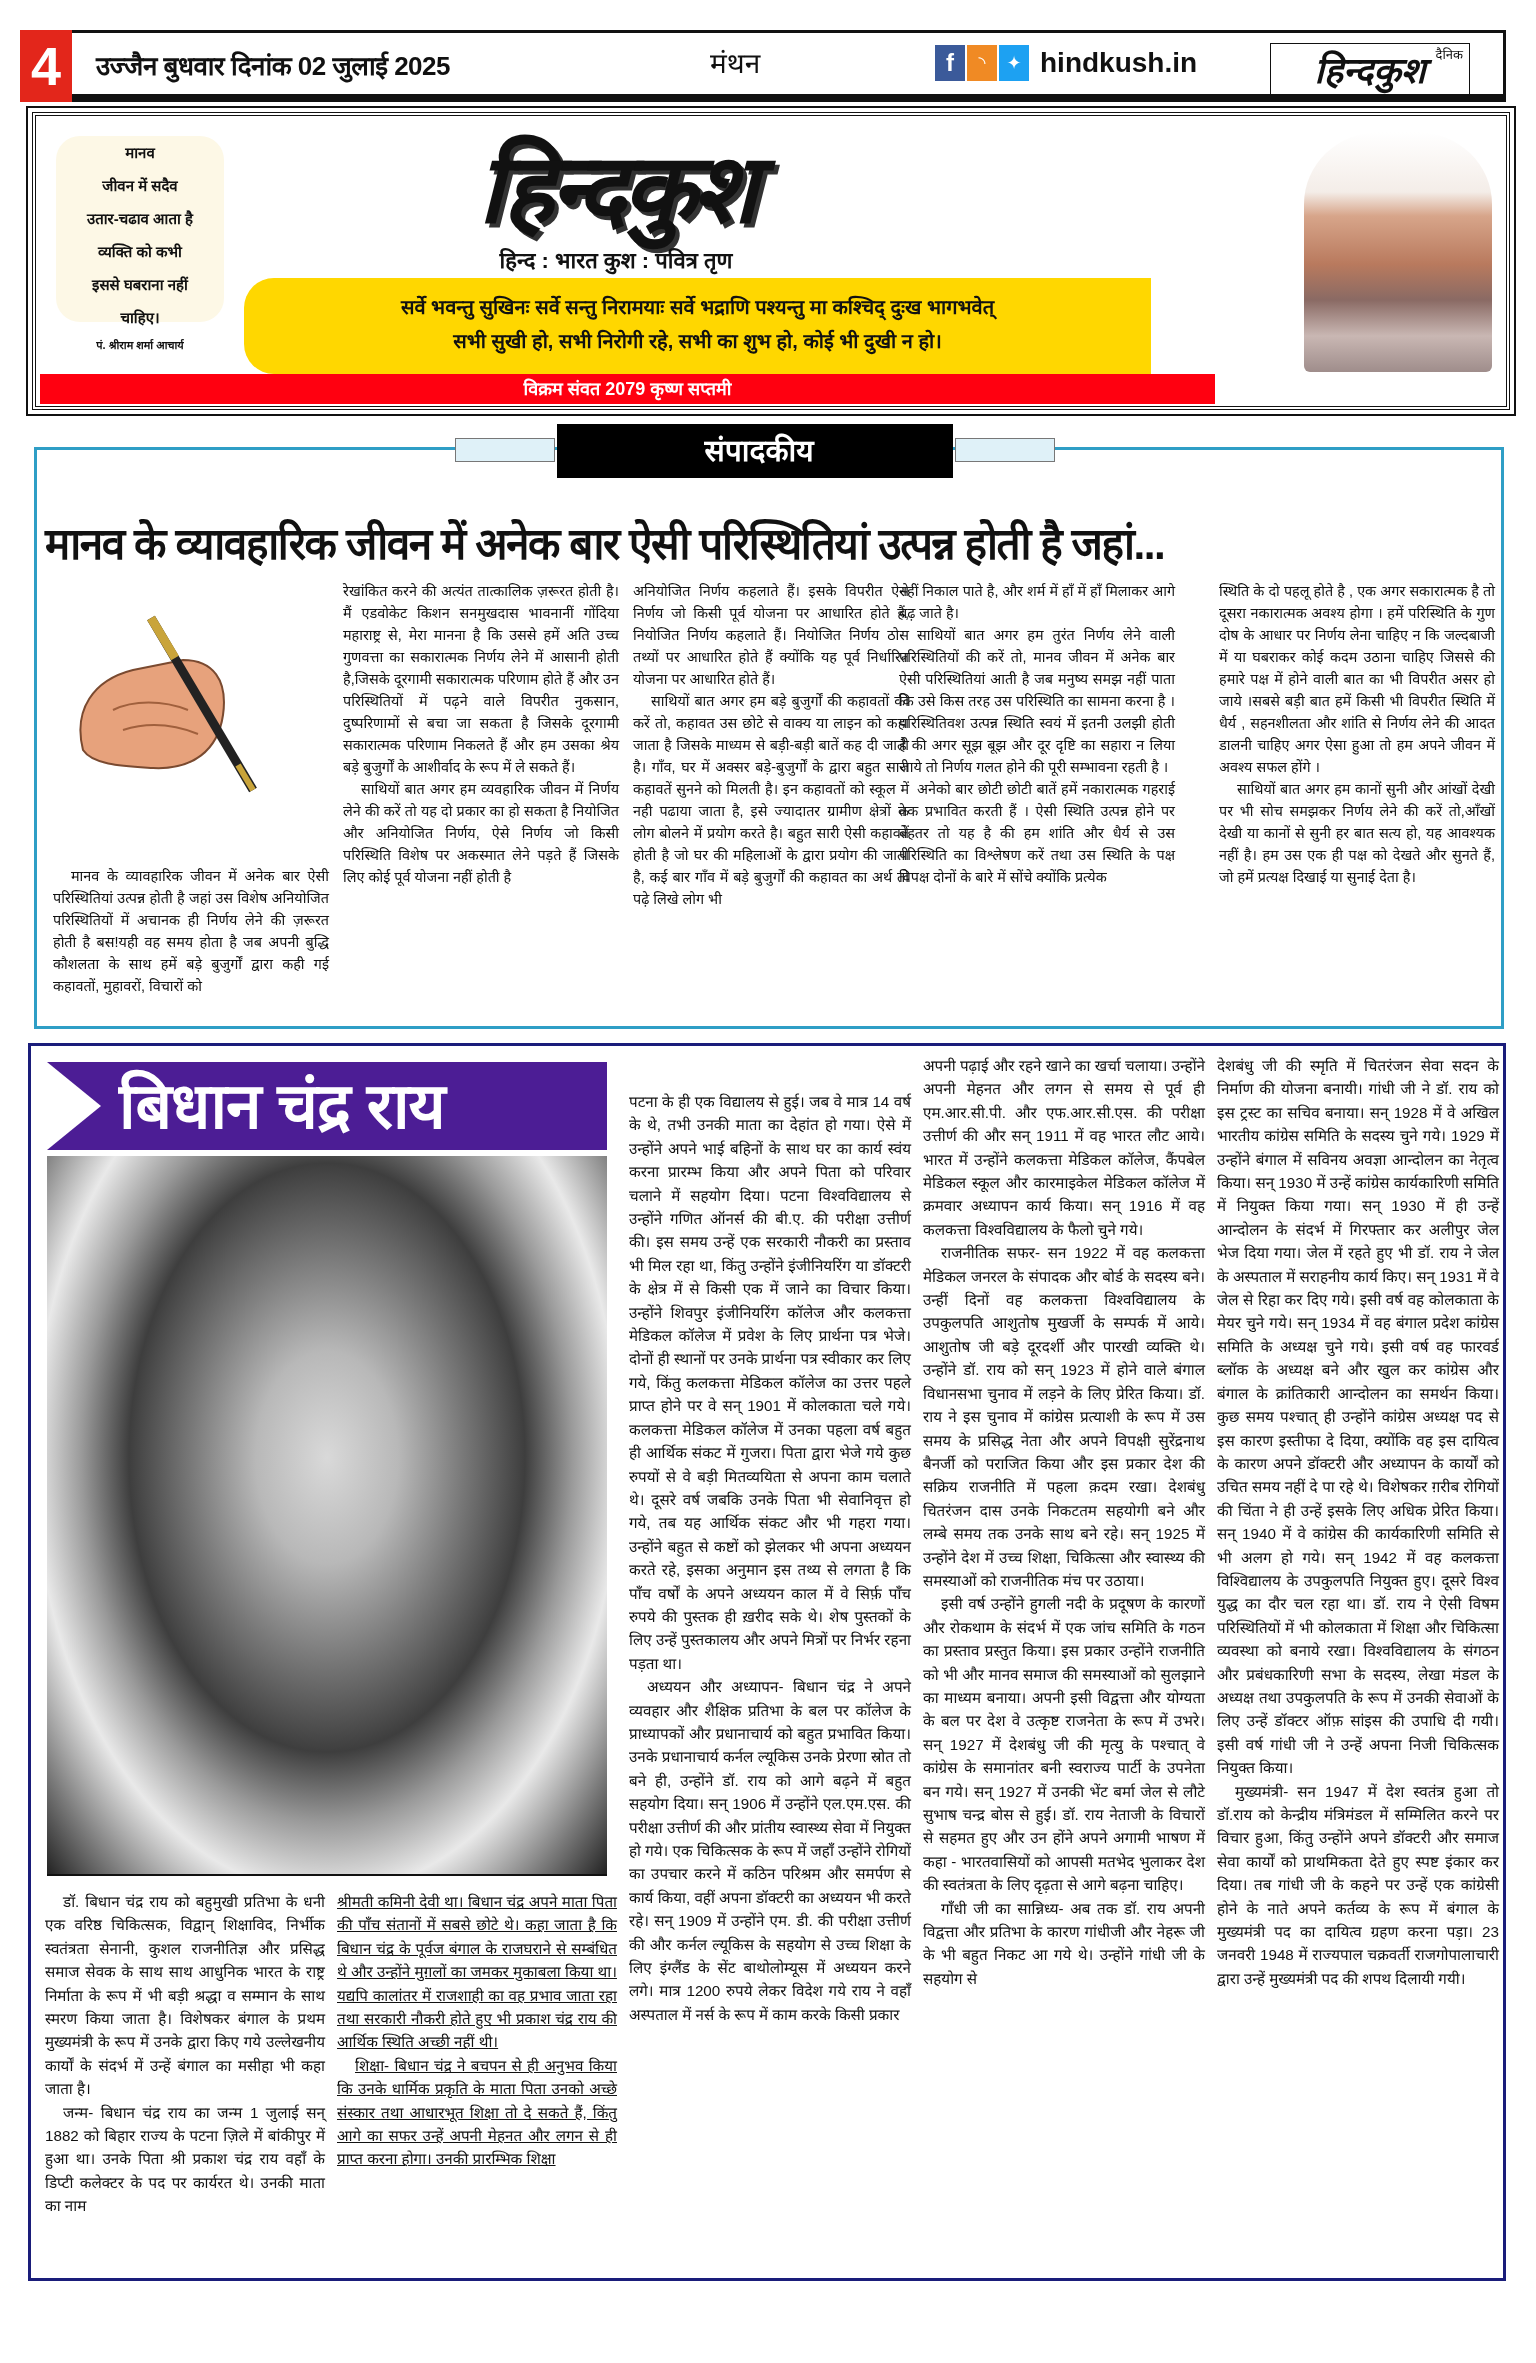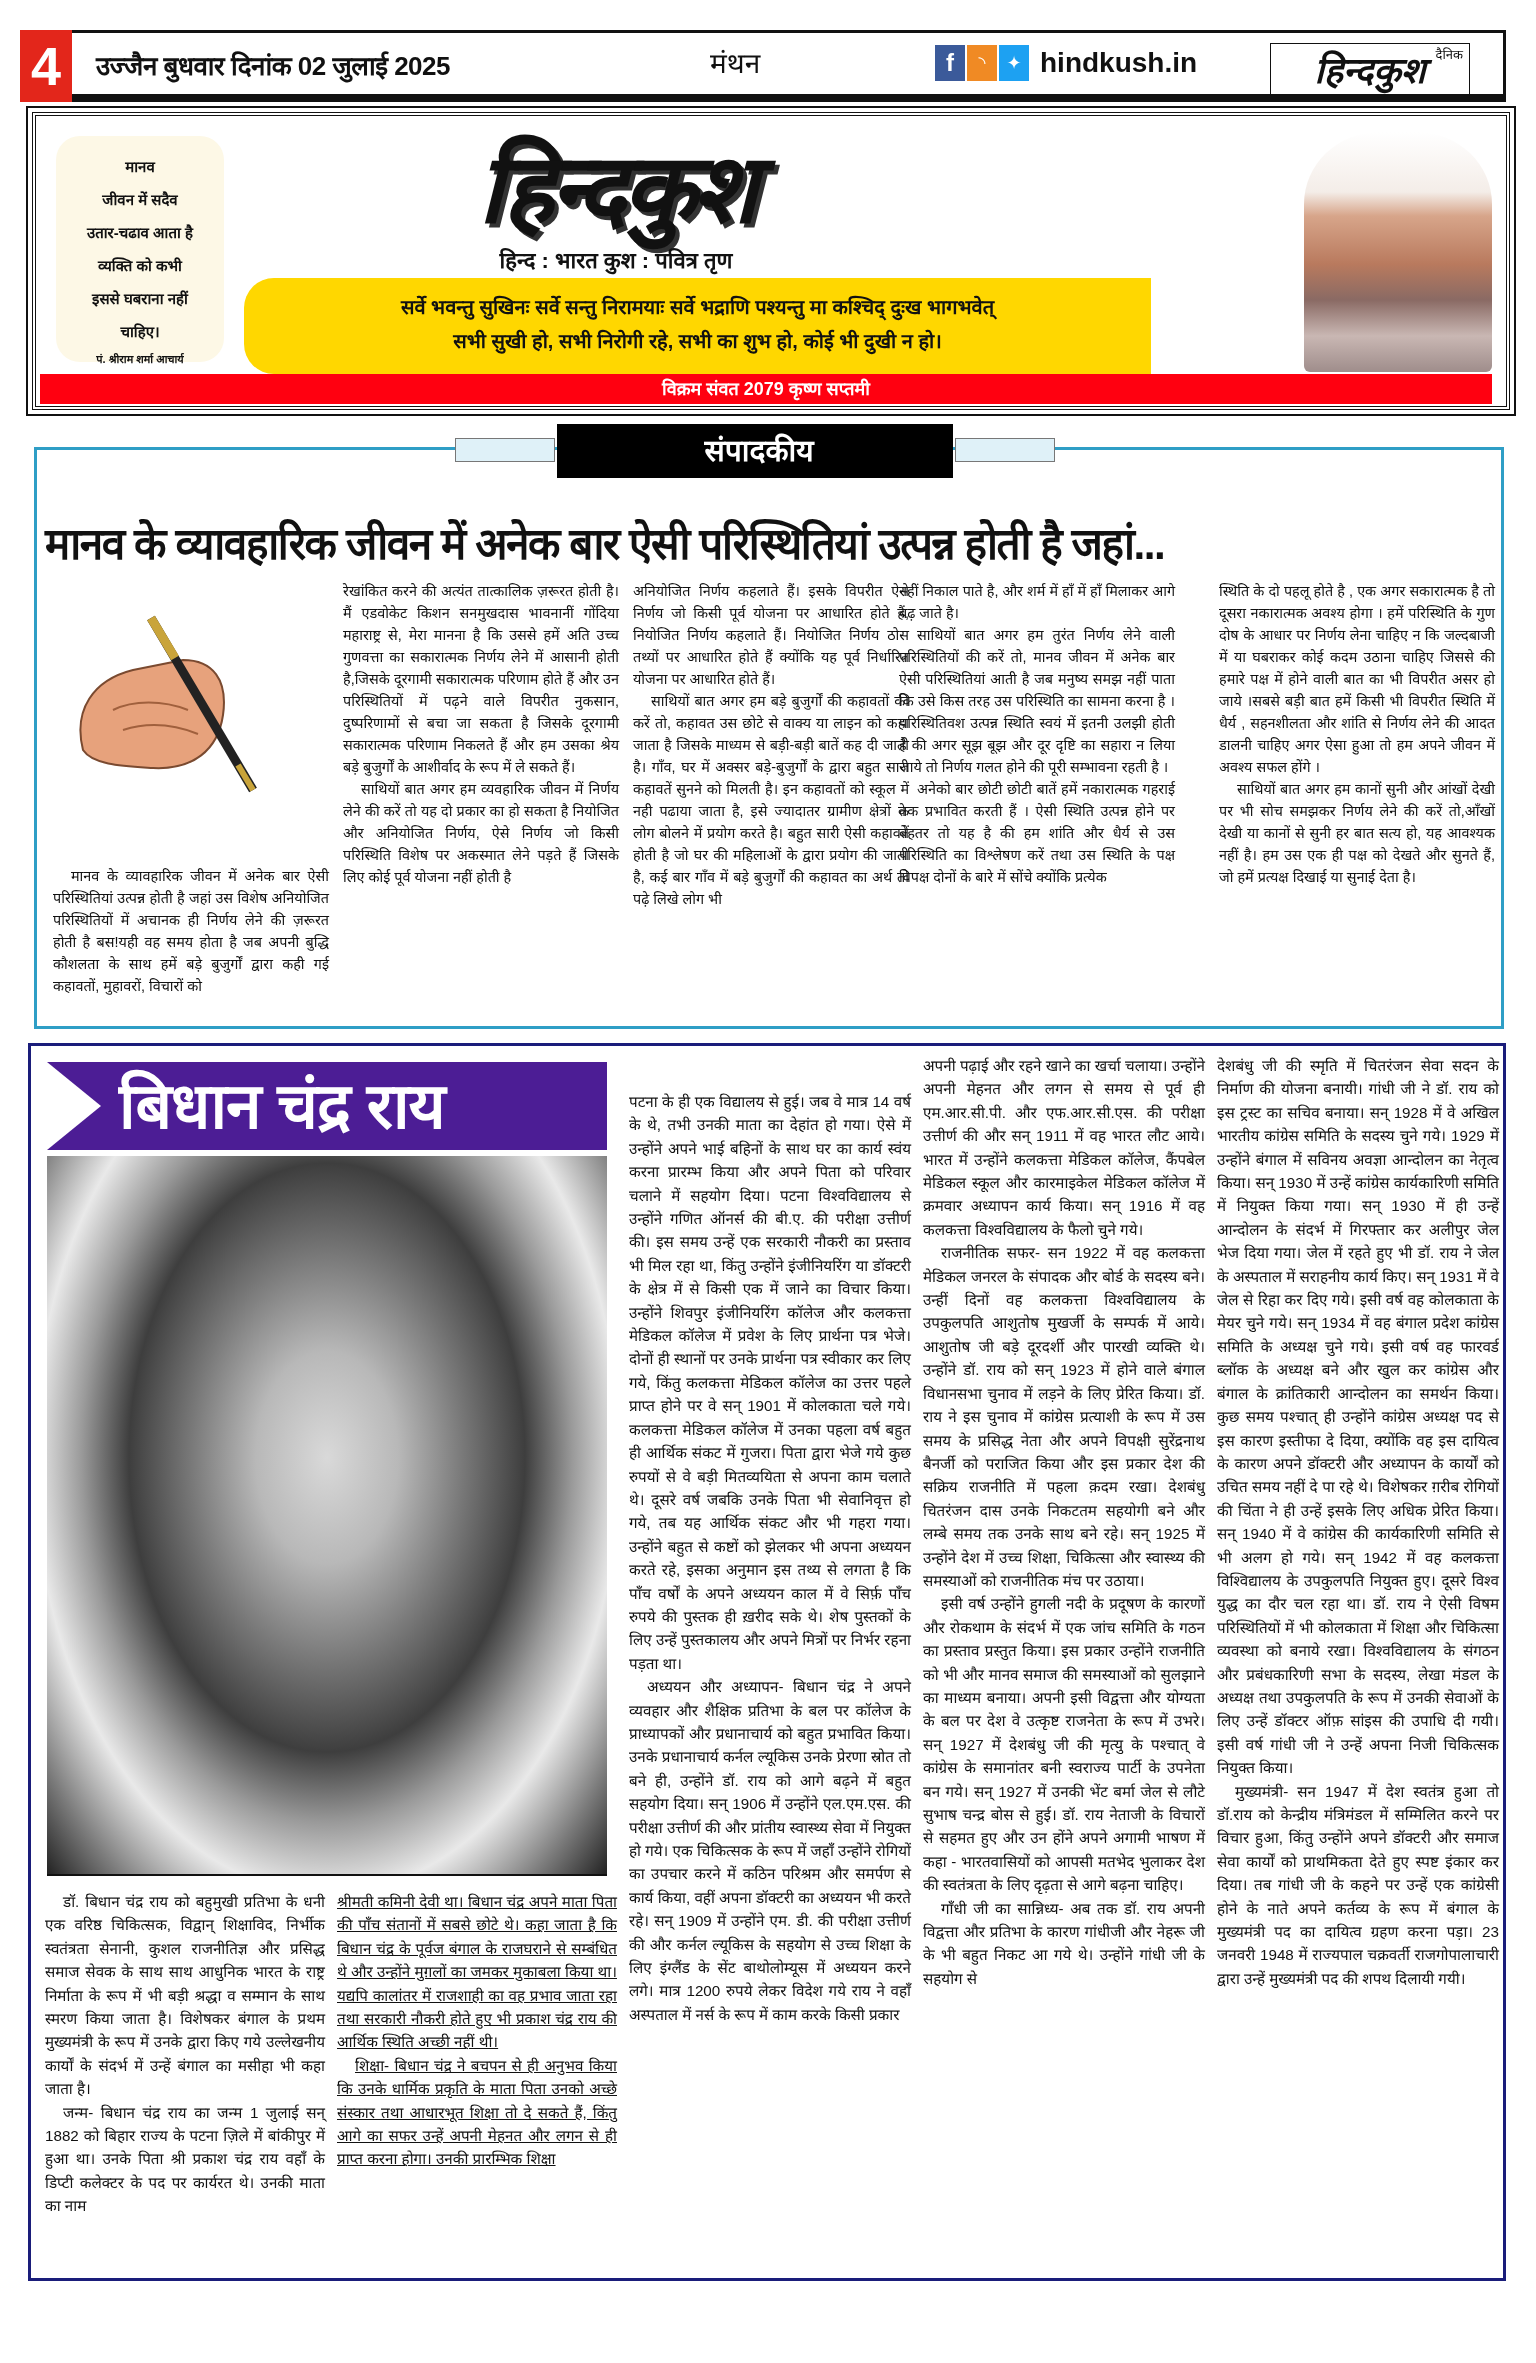--- a/index.html
+++ b/index.html
@@ -15,28 +15,28 @@
   .fb { background: #3b5a9a; }
   .rss { background: #f08a24; font-size: 18px !important; }
   .tw { background: #1da1f2; font-size: 18px !important; }
   .site { position: absolute; left: 1020px; top: 14px; font-size: 28px; font-weight: bold; }
   .mini-logo { position: absolute; left: 1250px; top: 10px; width: 200px; height: 52px; border: 1.5px solid #111; display: flex; align-items: center; justify-content: center; }
   .mini-logo .brand { font-size: 36px; font-weight: bold; font-style: italic; font-family: "DejaVu Serif", serif; }
   .mini-logo .daily { position: absolute; right: 6px; top: 1px; font-size: 13px; }
 
   
   .masthead { position: absolute; left: 32px; top: 112px; width: 1478px; height: 298px; border: 4px double #111; outline: 2px solid #111; outline-offset: 4px; }
-  .quote-card { position: absolute; left: 20px; top: 20px; width: 168px; height: 226px; background: #fdf8e6; border-radius: 24px; text-align: center; padding-top: 14px; }
+  .quote-card { position: absolute; left: 20px; top: 20px; width: 168px; height: 186px; background: #fdf8e6; border-radius: 24px; text-align: center; }
   .quote-card p { font-size: 15px; font-weight: bold; line-height: 33px; }
   .quote-card .author { font-size: 11px; line-height: 18px; margin-top: 2px; }
   .logo-big { position: absolute; left: 380px; top: 18px; width: 400px; text-align: center; font-size: 96px; font-weight: bold; font-style: italic; font-family: "DejaVu Serif", serif; letter-spacing: -4px; line-height: 110px; text-shadow: 4px 4px 0 #333; }
   .logo-meaning { position: absolute; left: 380px; top: 128px; width: 400px; text-align: center; font-size: 22px; font-weight: bold; }
   .yellow-band { position: absolute; left: 208px; top: 162px; width: 907px; height: 96px; background: #ffd700; border-radius: 30px 0 0 30px; text-align: center; padding-top: 12px; }
   .yellow-band p { font-size: 20px; font-weight: bold; line-height: 34px; }
-  .red-band { position: absolute; left: 4px; top: 258px; width: 1452px; height: 30px; background: #ff0010; color: #fff; text-align: center; font-size: 18px; font-weight: bold; line-height: 30px; }
+  .red-band { position: absolute; left: 4px; top: 258px; width: 1175px; height: 30px; background: #ff0010; color: #fff; text-align: center; font-size: 18px; font-weight: bold; line-height: 30px; }
   .portrait { position: absolute; left: 1268px; top: 16px; width: 188px; height: 240px; background: linear-gradient(180deg,#fff 0%,#f4ede8 25%,#d7a58a 35%,#b97a5e 55%,#8a6a64 70%,#c9b7b3 85%,#9f8d8b 100%); border-radius: 40% 40% 6px 6px / 30% 30% 6px 6px; }
 
   
   .editorial { position: absolute; left: 34px; top: 447px; width: 1470px; height: 582px; border: 3px solid #2f9ec6; }
   .ed-tag-wrap { position: absolute; left: 418px; top: -26px; width: 600px; height: 40px; }
   .ed-tag-side { position: absolute; top: 14px; width: 100px; height: 24px; background: #dff1f8; border: 1px solid #777; }
   .ed-tag { position: absolute; left: 102px; top: 0; width: 396px; height: 54px; background: #000; color: #fff; font-size: 30px; font-weight: bold; text-align: center; line-height: 54px; padding-left: 8px; }
   .ed-headline { position: absolute; left: 8px; top: 62px; width: 1460px; font-size: 44px; font-weight: bold; letter-spacing: -1.5px; font-family: "Liberation Sans", sans-serif; transform: scaleX(0.96); transform-origin: left; white-space: nowrap; }
   .pen-illus { position: absolute; left: 16px; top: 150px; width: 220px; height: 200px; }
   .ed-col { position: absolute; font-size: 14.4px; line-height: 22px; text-align: justify; }

